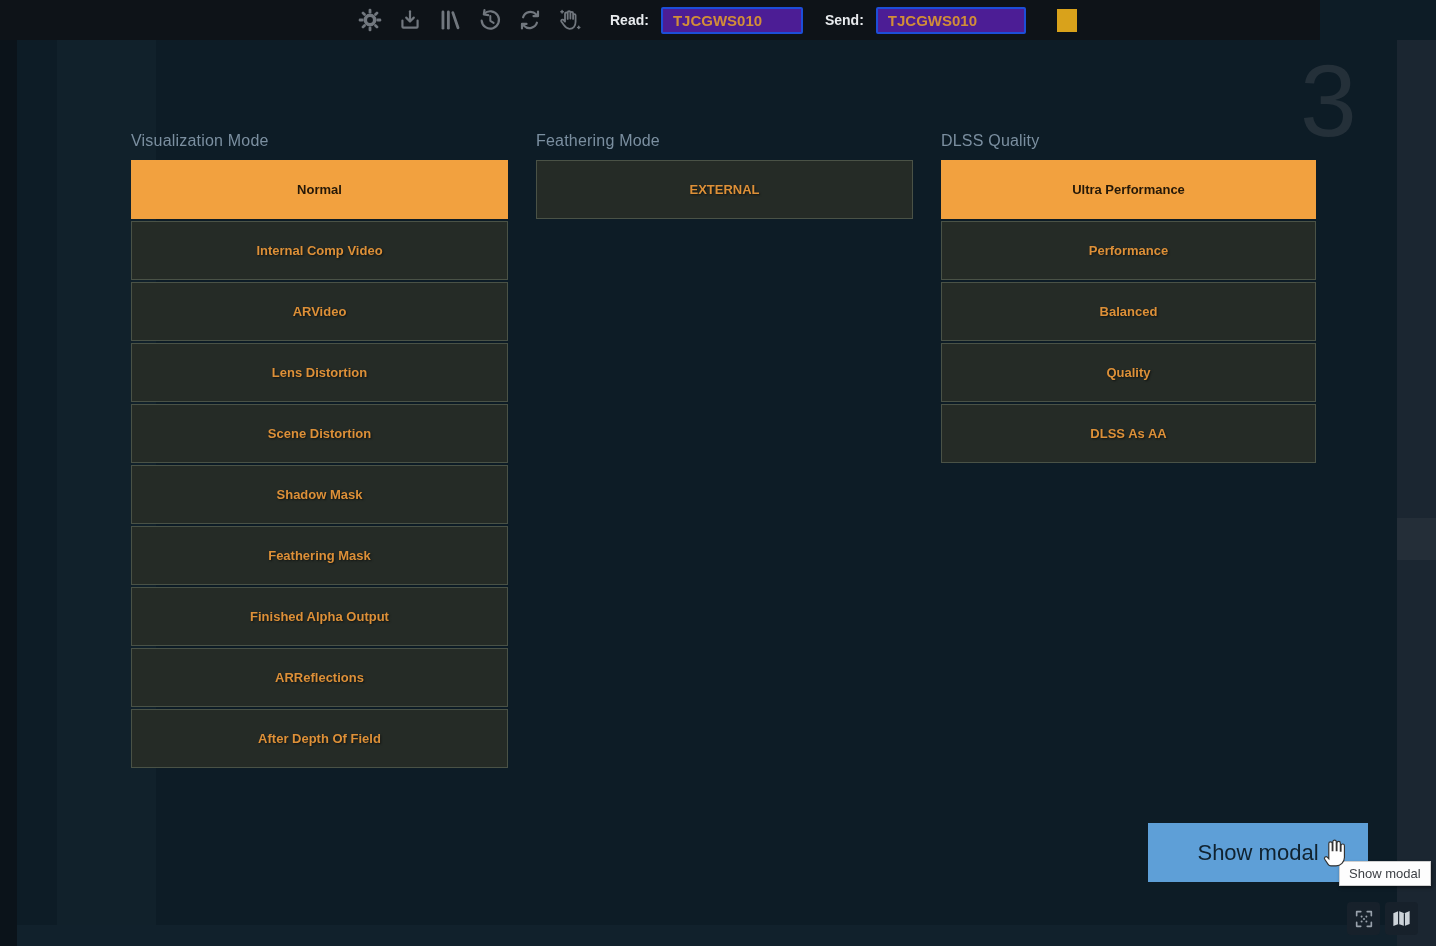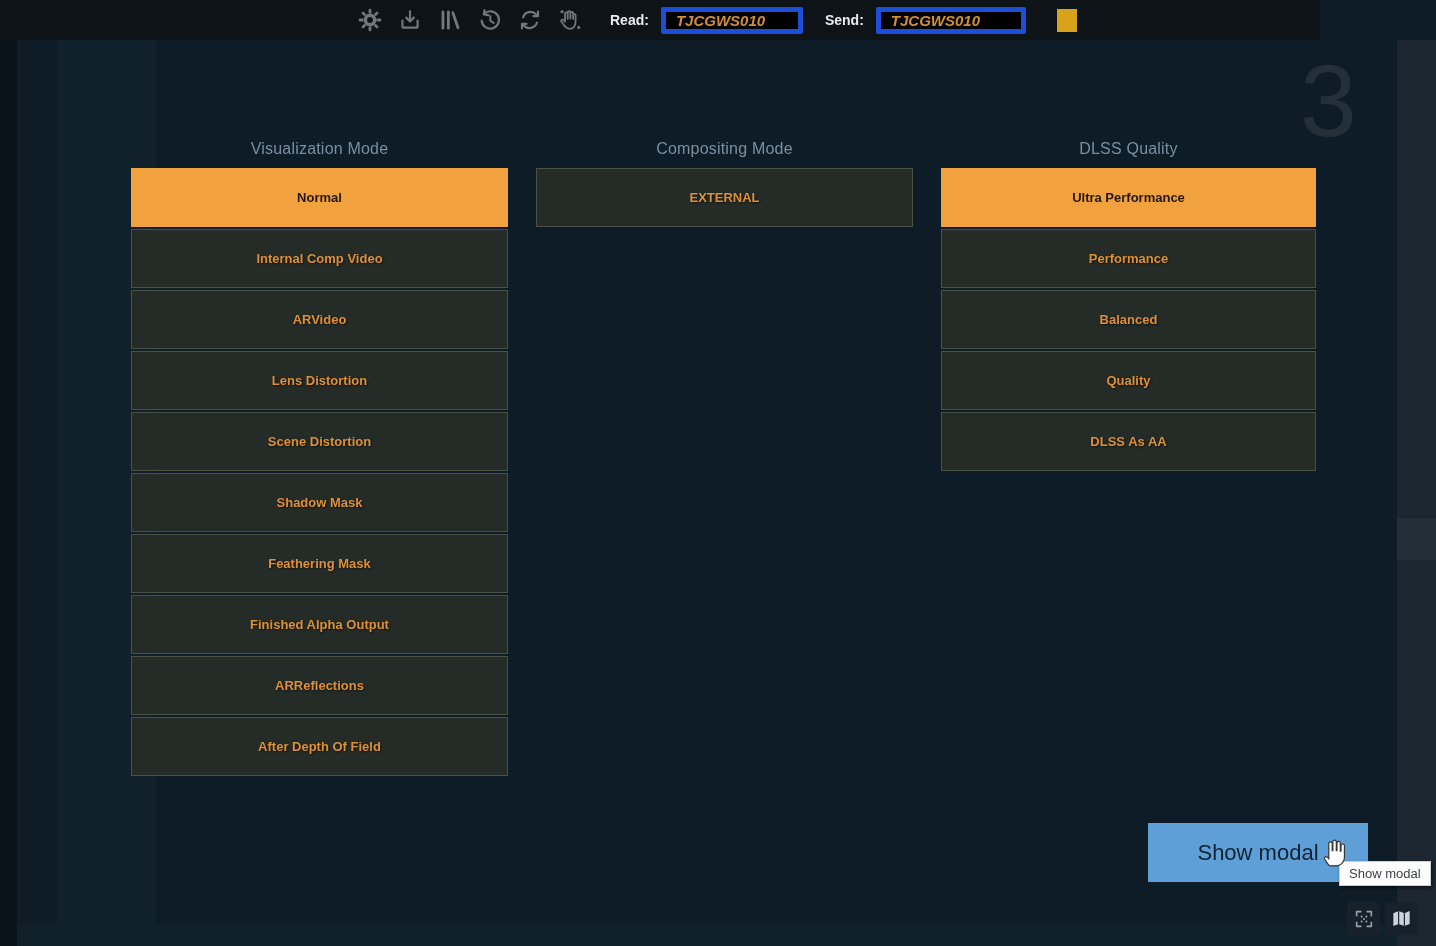--- a/index.html
+++ b/index.html
@@ -19,22 +19,22 @@
     position: absolute; left: 356px; top: 0; height: 40px;
     display: flex; align-items: center; gap: 13px;
   }
   .tool-btn { width: 27px; height: 27px; display: flex; align-items: center; justify-content: center; cursor: pointer; }
   .io-fields {
     position: absolute; left: 610px; top: 0; height: 40px;
     display: flex; align-items: center;
   }
   .io-label { color: #e8ebee; font-size: 14px; font-weight: 700; }
   .io-input {
-    background: #000000; border: 5px solid #1d4ed8; border-radius: 2px;
-    color: #d28e38; font-size: 15px; font-style: italic; font-weight: 700;
+    background: #4c1d95; border: 2px solid #1d4ed8; border-radius: 2px;
+    color: #d28e38; font-size: 15px; font-weight: 700;
     height: 27px; padding: 0 10px; margin-left: 12px;
     font-family: "Liberation Sans", sans-serif; outline: none;
   }
   .io-input.read { width: 142px; margin-right: 22px; }
   .io-input.send { width: 150px; }
   .status-square {
     width: 20px; height: 23px; background: #d9a21b; margin-left: 31px;
   }
 
   
@@ -44,21 +44,21 @@
   .right-strip{ position: absolute; left: 1397px; top: 40px; width: 39px; height: 906px; background: #1b2631; }
   .scroll-thumb{ position: absolute; left: 1397px; top: 518px; width: 39px; height: 42px; background: #242e38; }
 
   .watermark {
     position: absolute; left: 1300px; top: 50px; z-index: 1;
     font-size: 102px; font-weight: 400; color: #243039; line-height: 1;
     user-select: none;
   }
 
   
-  .panel { position: absolute; top: 140px; z-index: 2; text-align: center; }
+  .panel { position: absolute; top: 132px; z-index: 2; }
   .panel-title { color: #7b8fa0; font-size: 16px; margin-bottom: 10px; letter-spacing: 0.2px; }
   .option {
     height: 59px; margin-bottom: 2px;
     background: #252b26; border: 1px solid #4a5246;
     display: flex; align-items: center; justify-content: center;
     color: #dd9038; font-size: 13px; font-weight: 700;
     text-shadow: 1px 1px 2px rgba(0,0,0,0.55);
     cursor: pointer;
   }
   .option.selected {
@@ -174,21 +174,21 @@
       <div class="option">ARVideo</div>
       <div class="option">Lens Distortion</div>
       <div class="option">Scene Distortion</div>
       <div class="option">Shadow Mask</div>
       <div class="option">Feathering Mask</div>
       <div class="option">Finished Alpha Output</div>
       <div class="option">ARReflections</div>
       <div class="option">After Depth Of Field</div>
     </div>
     <div class="panel" style="left: 536px; width: 377px;">
-      <div class="panel-title">Compositing Mode</div>
+      <div class="panel-title">Feathering Mode</div>
       <div class="option">EXTERNAL</div>
     </div>
     <div class="panel" style="left: 941px; width: 375px;">
       <div class="panel-title">DLSS Quality</div>
       <div class="option selected">Ultra Performance</div>
       <div class="option">Performance</div>
       <div class="option">Balanced</div>
       <div class="option">Quality</div>
       <div class="option">DLSS As AA</div>
     </div>

